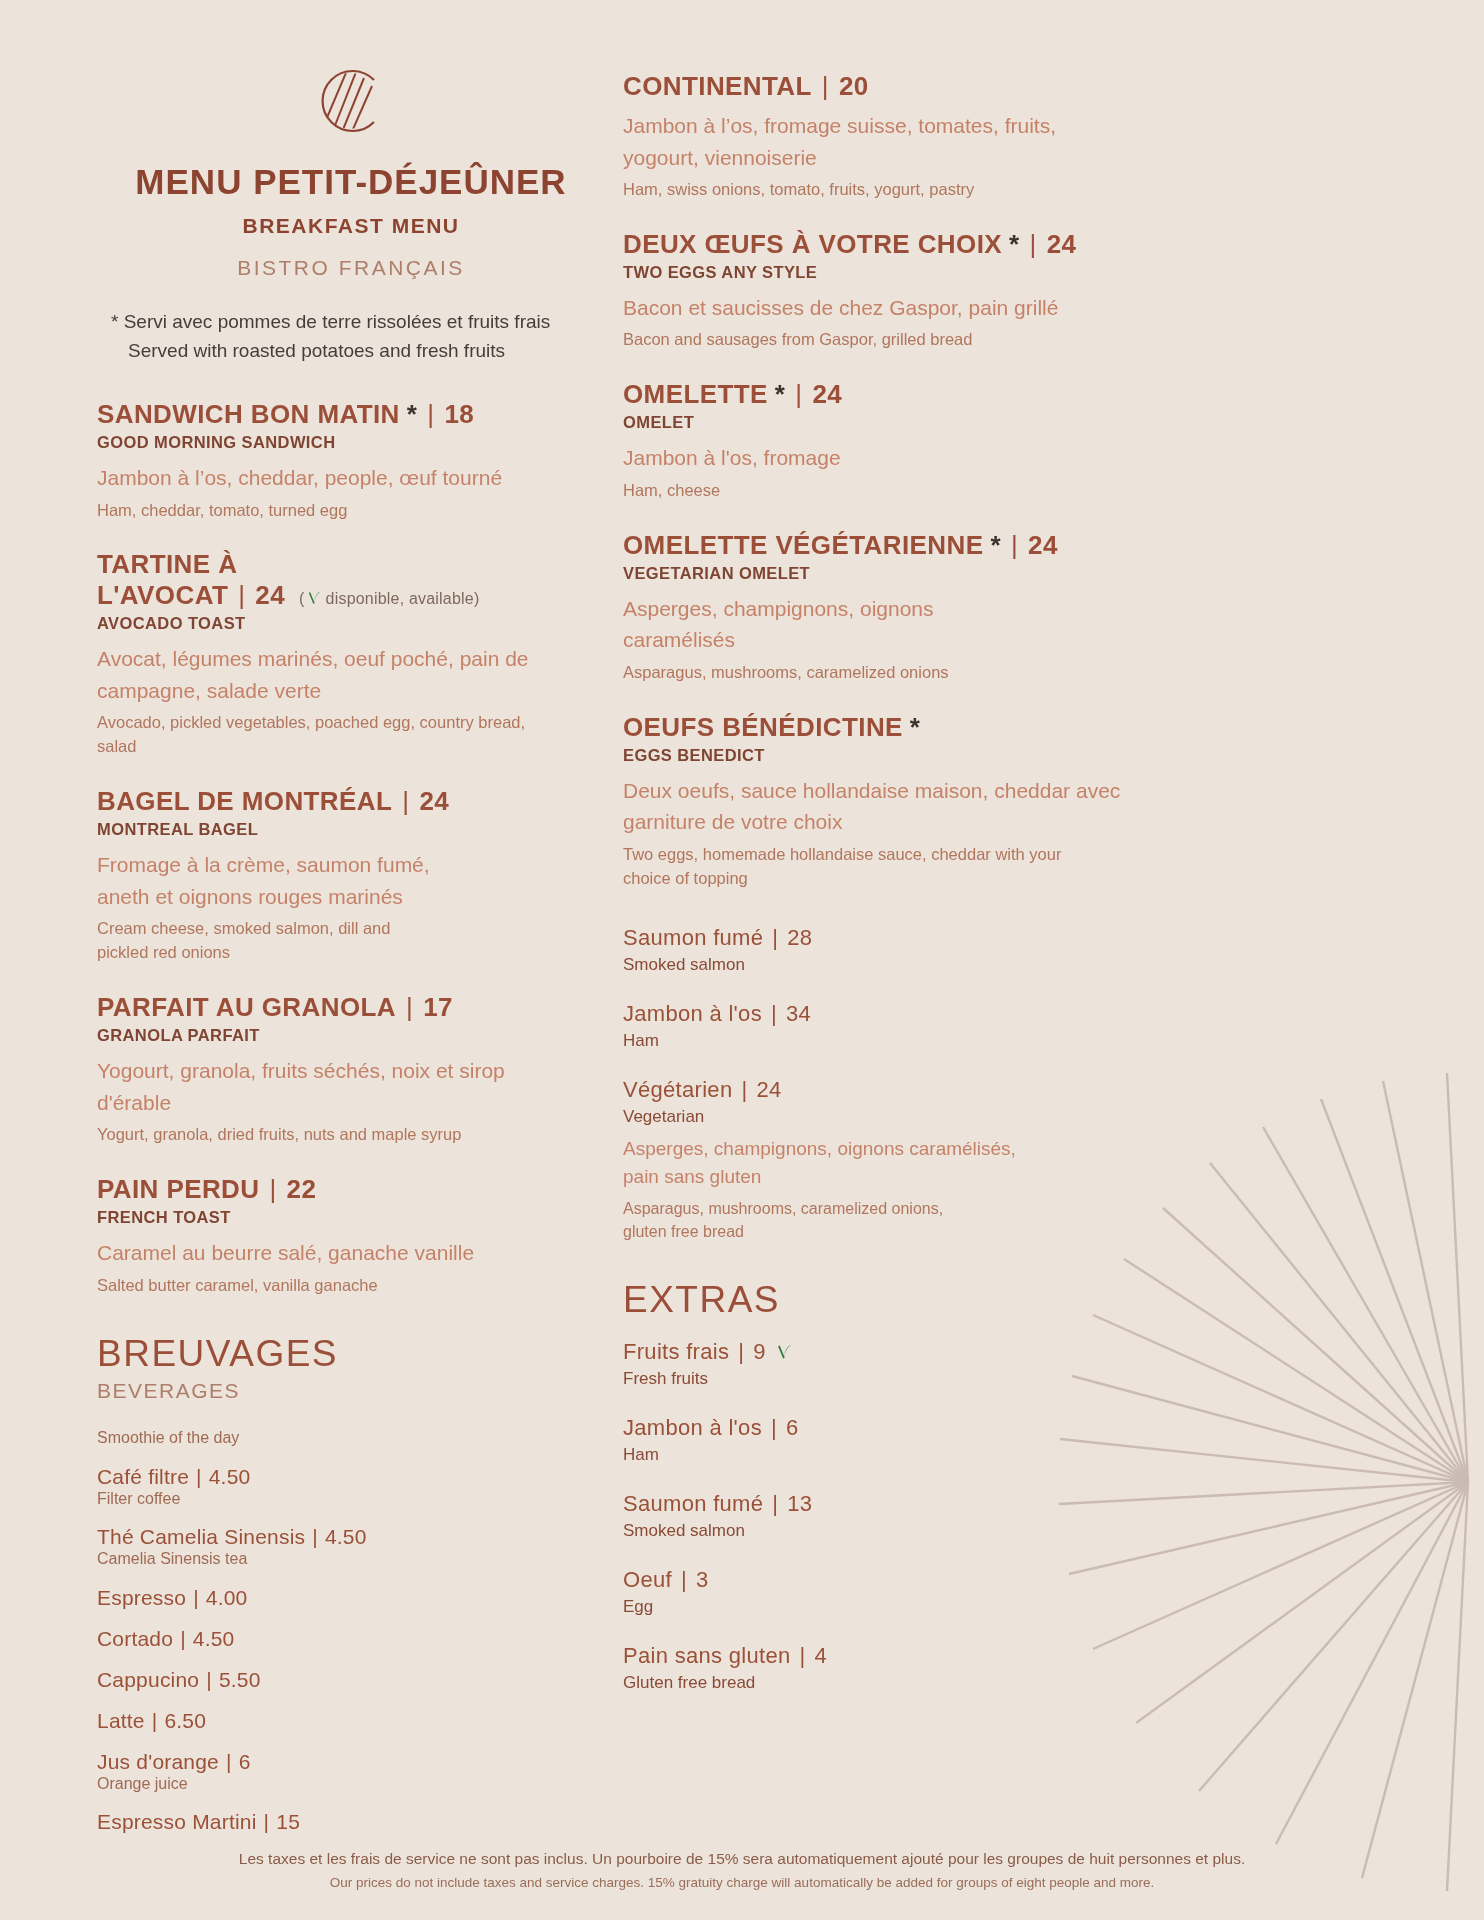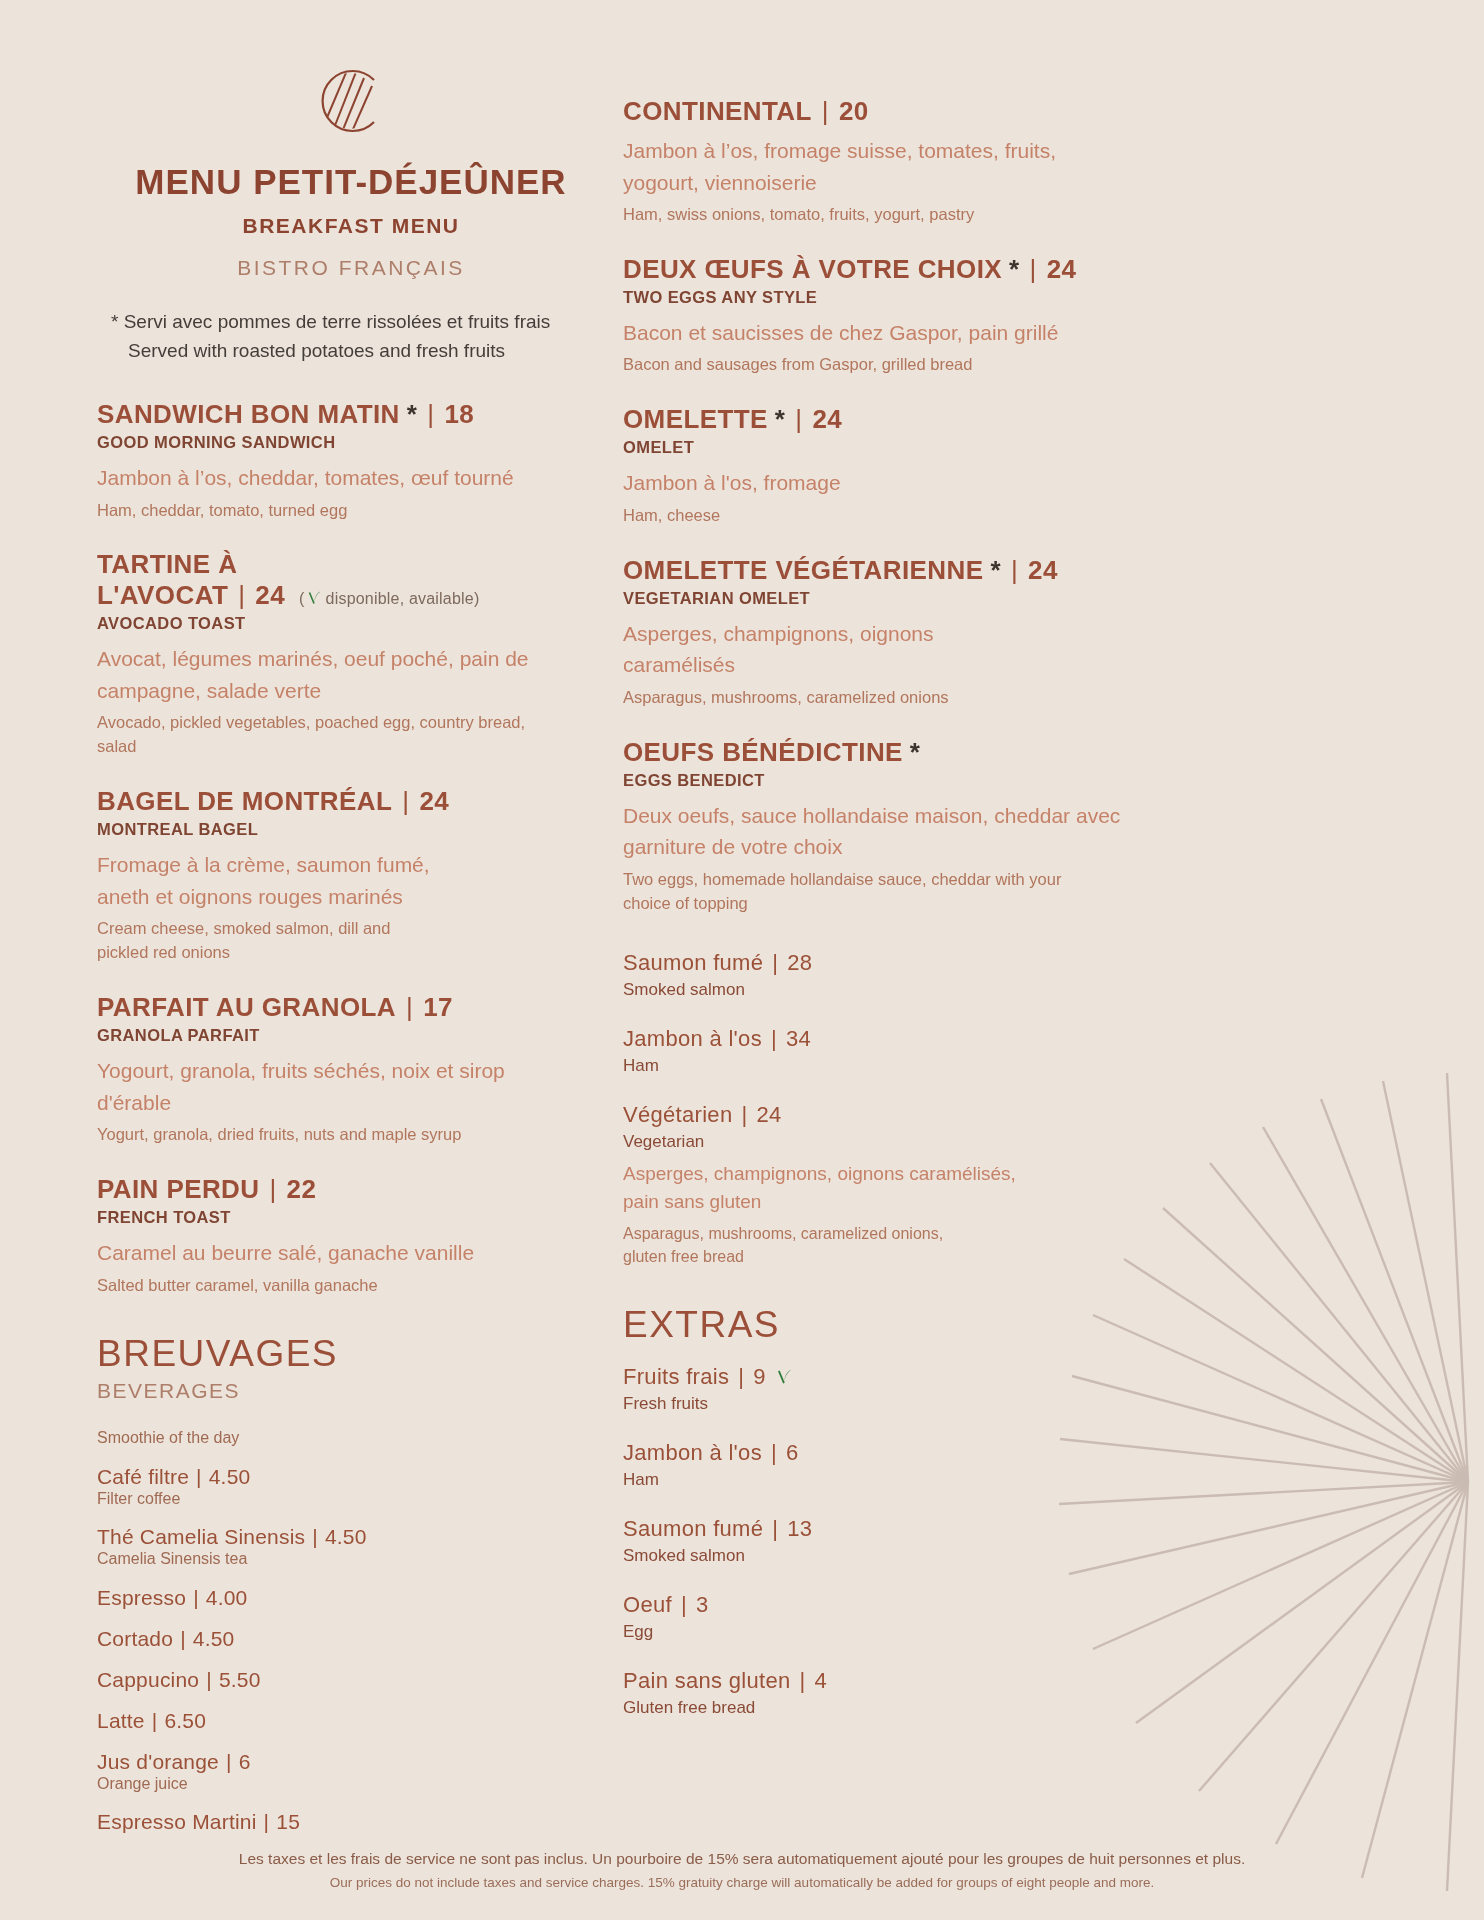--- a/index.html
+++ b/index.html
@@ -1,20 +1,20 @@
 <!DOCTYPE html>
 <html><head>
 <meta charset="utf-8">
 <style>
   html,body{margin:0;padding:0;background:#ece3db;}
   body{font-family:"Liberation Sans", sans-serif;}
   .page{position:relative;width:1484px;height:1920px;background:#ece3db;overflow:hidden;}
   .columns{display:flex;padding:0 40px 0 97px;position:relative;z-index:2;}
   .col-left{width:508px;margin-right:18px;padding-top:58px;}
-  .col-right{width:600px;padding-top:96px;}
+  .col-right{width:600px;padding-top:71px;}
 
   
   .logo-wrap{text-align:center;margin-bottom:14px;}
   .menu-title{font-size:35px;font-weight:700;color:#8c4430;letter-spacing:1px;text-align:center;margin:0 0 12px;}
   .menu-sub{font-size:21px;font-weight:700;color:#8c4430;letter-spacing:1.5px;text-align:center;margin:0 0 18px;}
   .tagline{font-size:21px;font-weight:400;color:#ad7e69;letter-spacing:2.5px;text-align:center;margin:0 0 28px;}
   .note{font-size:19px;color:#443e39;line-height:1.5;margin:0 0 34px 14px;}
   .note-en{margin-left:17px;}
 
   
@@ -109,21 +109,21 @@
       <div class="tagline">BISTRO FRANÇAIS</div>
 
       <div class="note">
         <div>* Servi avec pommes de terre rissolées et fruits frais</div>
         <div class="note-en">Served with roasted potatoes and fresh fruits</div>
       </div>
 
       <section class="item">
         <h3 class="item-head"><span>SANDWICH BON MATIN</span><span class="star">*</span><span class="sep">|</span><span>18</span></h3>
         <div class="item-en">GOOD MORNING SANDWICH</div>
-        <p class="desc-fr">Jambon à l’os, cheddar, tomates, œuf tourné</p>
+        <p class="desc-fr">Jambon à l’os, cheddar, people, œuf tourné</p>
         <p class="desc-en">Ham, cheddar, tomato, turned egg</p>
       </section>
 
       <section class="item">
         <h3 class="item-head"><span>TARTINE À L'AVOCAT</span><span class="sep">|</span><span>24</span><span class="veg-note"><span>(</span><svg class="veg-icon" width="15" height="16" viewBox="0 0 15 16">
                 <path d="M2.5 2.5 L7 13.5" stroke="#2f7d3b" stroke-width="1.6" fill="none"></path>
                 <path d="M7 13.5 C7.8 7.5 10 4 13.5 1.5 C10.3 2.6 7.6 6.5 7 13.5 Z" fill="#2f7d3b"></path>
               </svg><span>disponible, available)</span></span></h3>
         <div class="item-en">AVOCADO TOAST</div>
         <p class="desc-fr">Avocat, légumes marinés, oeuf poché, pain de

